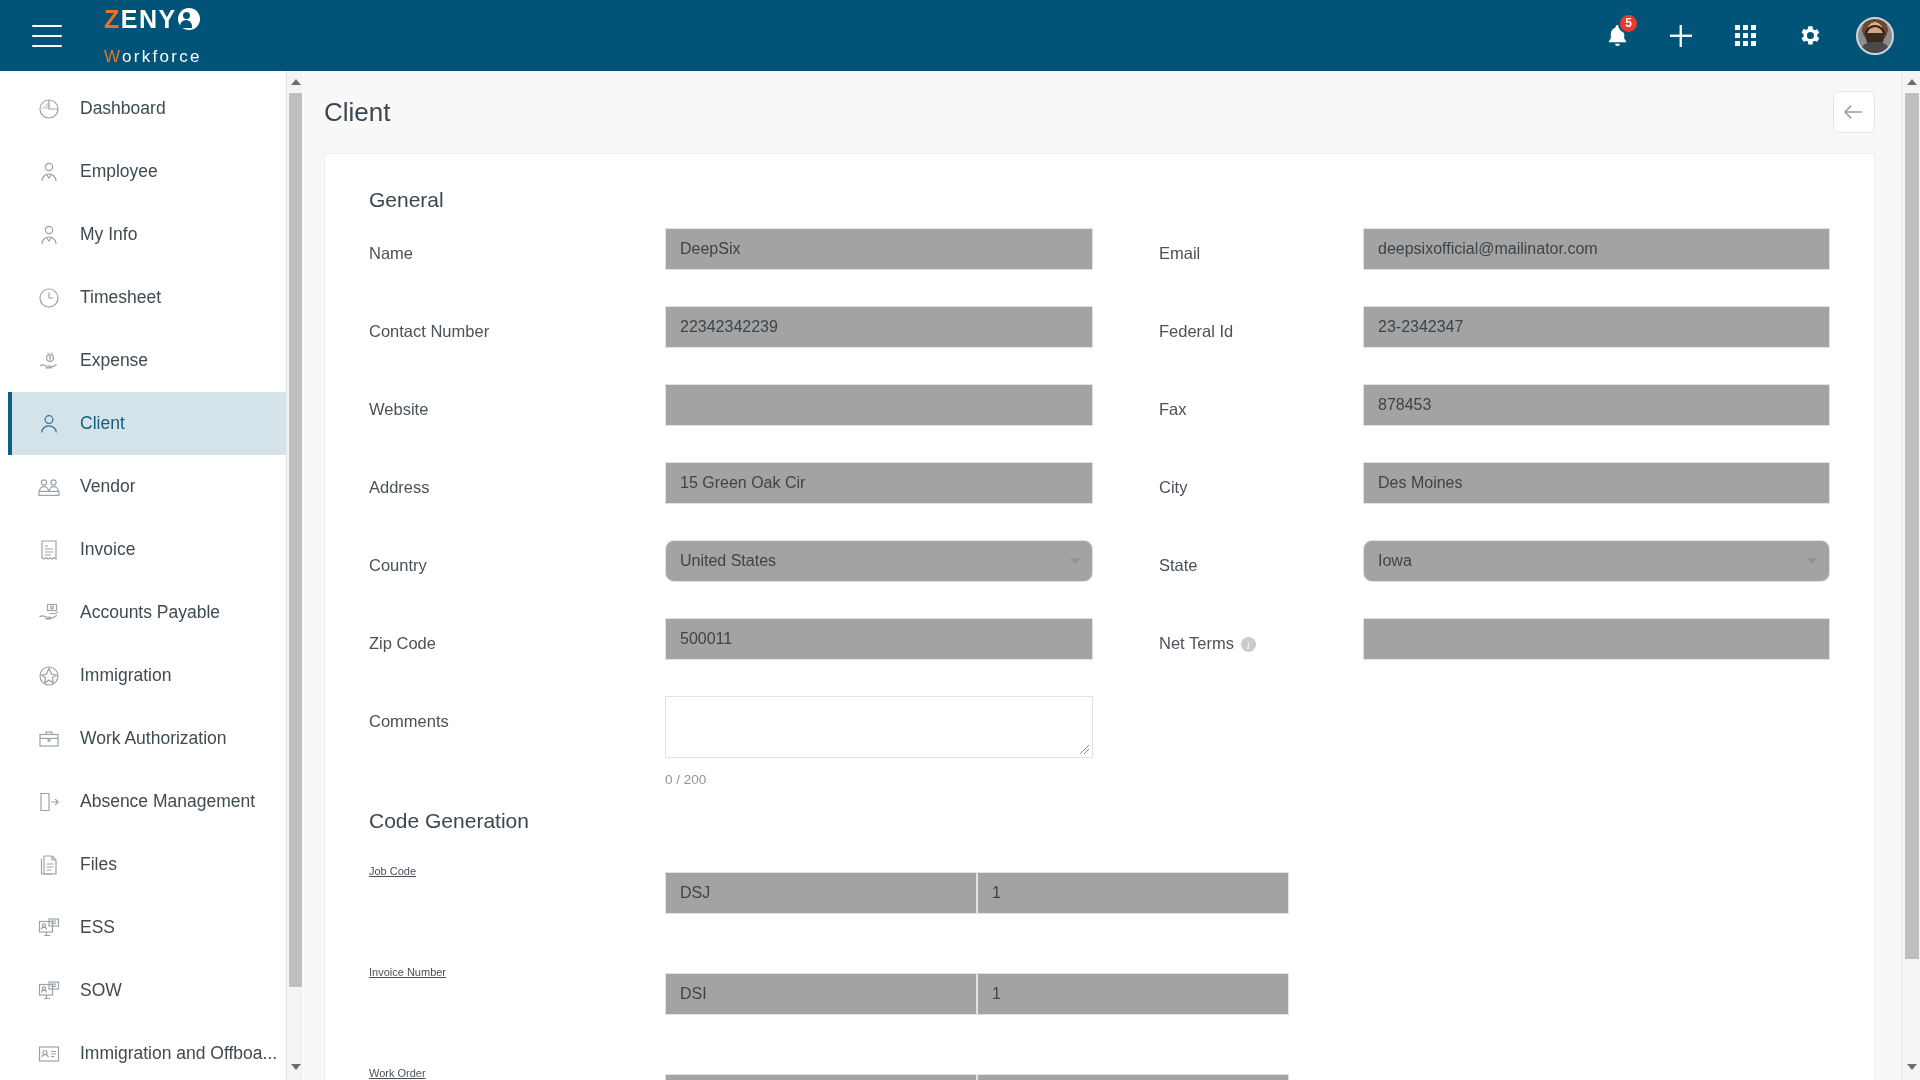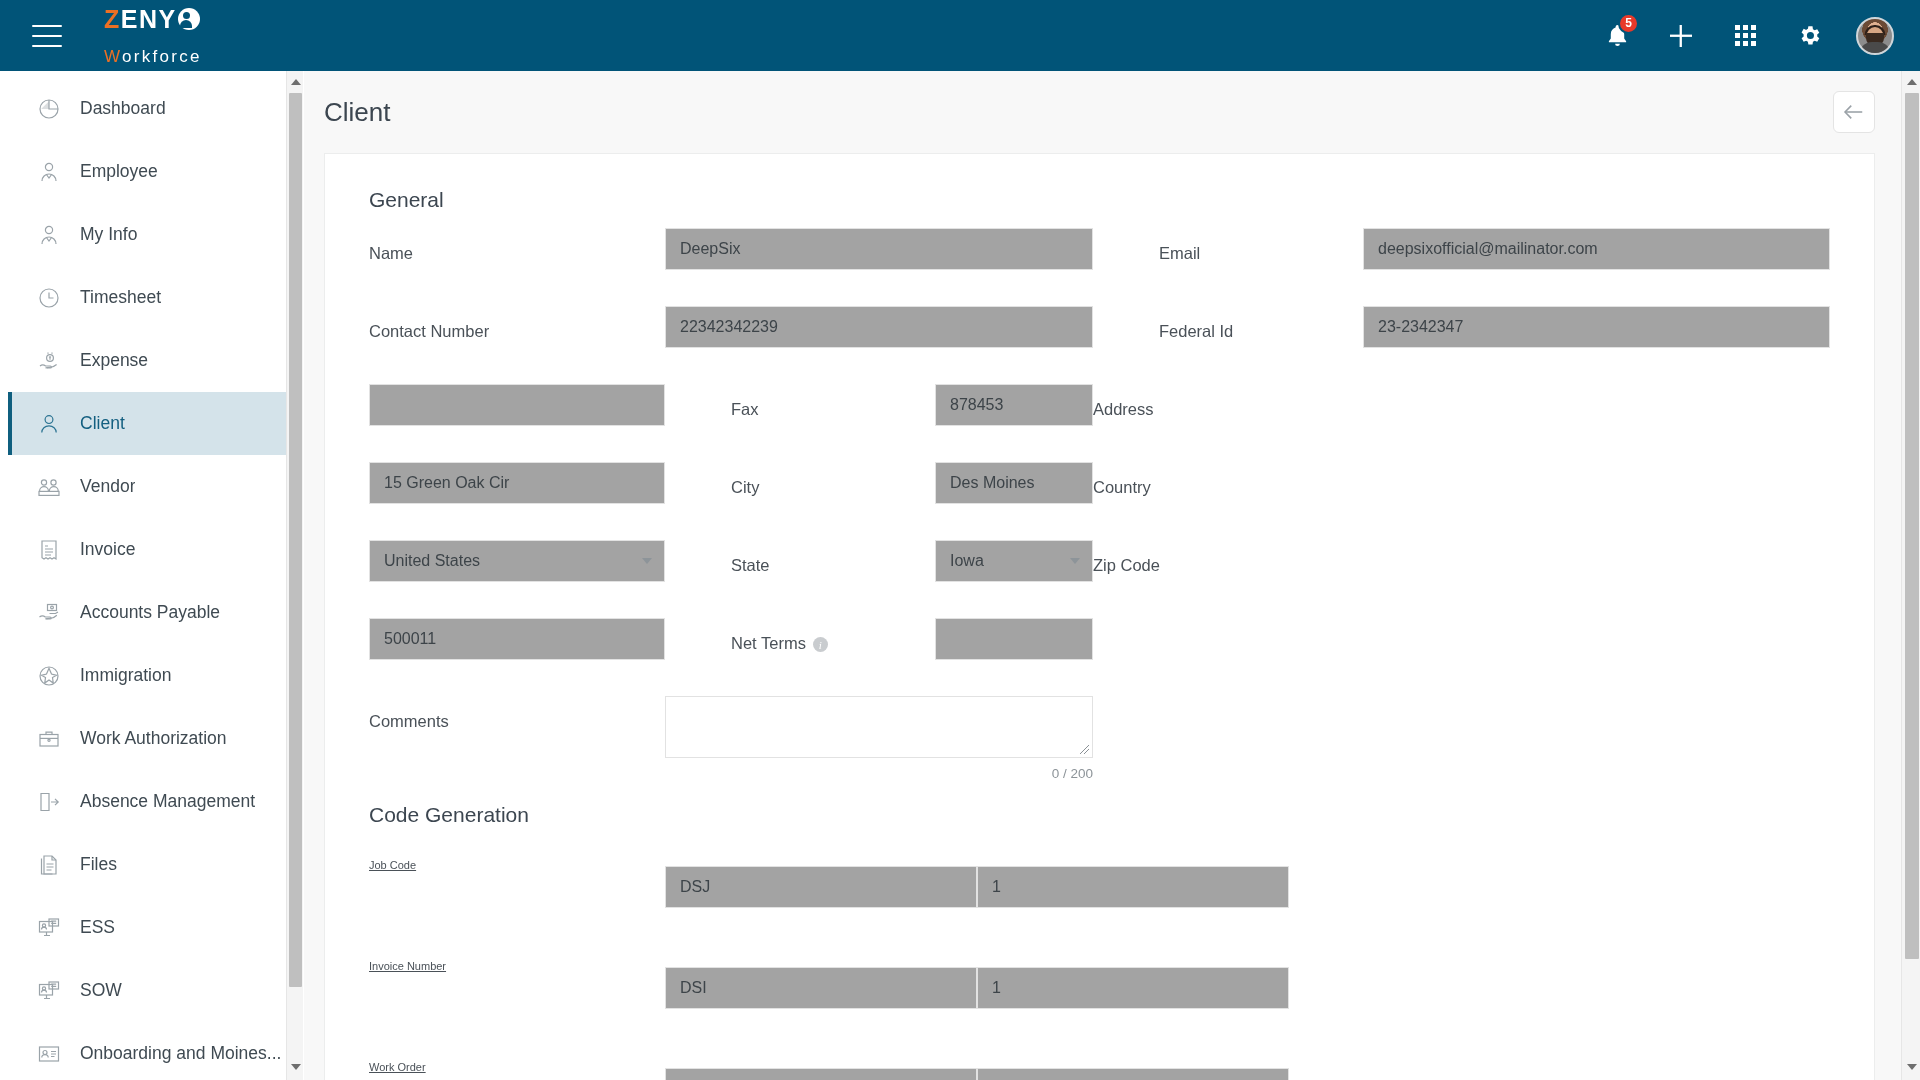--- a/index.html
+++ b/index.html
@@ -193,41 +193,41 @@
   .field-ctrl { height: 78px; padding-right: 0; }
 
   .input {
     width: 100%; height: 42px;
     border: 1px solid #e2e2e2; background: #a3a3a3;
     padding: 0 14px; font-size: 16px; color: #3d4449;
     font-family: "Liberation Sans", sans-serif;
     display: flex; align-items: center;
   }
   .select {
-    position: relative; padding-right: 36px;
+    position: relative; padding-right: 36px; border-radius: 9px;
   }
   .caret {
     position: absolute; right: 12px; top: 50%; transform: translateY(-50%);
     width: 0; height: 0;
     border-left: 5px solid transparent; border-right: 5px solid transparent;
     border-top: 6px solid #8d9499;
   }
   .textarea-wrap { position: relative; }
   .textarea {
     width: 100%; height: 62px;
     border: 1px solid #e2e2e2; background: #fff;
     font-size: 16px; color: #3d4449; padding: 8px 14px;
     position: relative;
   }
   .resize-grip {
     position: absolute; right: 3px; bottom: 3px;
     width: 12px; height: 12px; color: #8b9196; font-size: 12px; line-height: 1;
   }
   .counter {
-    text-align: right; font-size: 13.5px; color: #8d9499; margin-top: 8px;
+    font-size: 13.5px; color: #8d9499; margin-top: 14px;
   }
 
   
   .code-grid {
     display: grid;
     grid-template-columns: 296px 312px 312px 1fr;
   }
   .code-label {
     font-size: 11px; color: #4a5158;
     height: 78px; display: flex; align-items: flex-start; padding-top: 16px; text-decoration: underline;
@@ -486,21 +486,21 @@
       </div>
       <div class="nav-item">
         <span class="nav-icon">
           <svg width="24" height="24" viewBox="0 0 24 24">
             <rect x="2.5" y="5" width="19" height="14" fill="none" stroke="currentColor" stroke-width="1.2"></rect>
             <circle cx="8" cy="10.5" r="2" fill="none" stroke="currentColor" stroke-width="1.2"></circle>
             <path d="M4.8 15.6c0-1.8 1.5-2.9 3.2-2.9s3.2 1.1 3.2 2.9" fill="none" stroke="currentColor" stroke-width="1.2"></path>
             <path d="M14 9.5h5M14 12h5M14 14.5h3.5" fill="none" stroke="currentColor" stroke-width="1.2"></path>
           </svg>
         </span>
-        <span class="nav-label">Onboarding and Moines...</span>
+        <span class="nav-label">Immigration and Offboa...</span>
       </div>
     </div>
 </nav>
 
 <div class="sb-scroll">
   <div class="sb-arrow up">
       <span class="tri-up"></span>
     </div>
   <div class="sb-thumb"></div>
   <div class="sb-arrow down">
@@ -551,20 +551,23 @@
         </div>
         <div id="rc-2" style="display: grid; grid-template-columns: 270px 1fr;">
           <div class="field-label" style="padding-left: 66px;">
             <span>Federal Id</span>
           </div>
           <div class="field-ctrl">
             <div class="input">
               <span>23-2342347</span>
             </div>
           </div>
+        </div>
+        <div class="field-label">
+          <span>Website</span>
         </div>
         <div class="field-ctrl">
           <div class="input">
             <span></span>
           </div>
         </div>
         <div id="rc-4" style="display: grid; grid-template-columns: 270px 1fr;">
           <div class="field-label" style="padding-left: 66px;">
             <span>Fax</span>
           </div>

